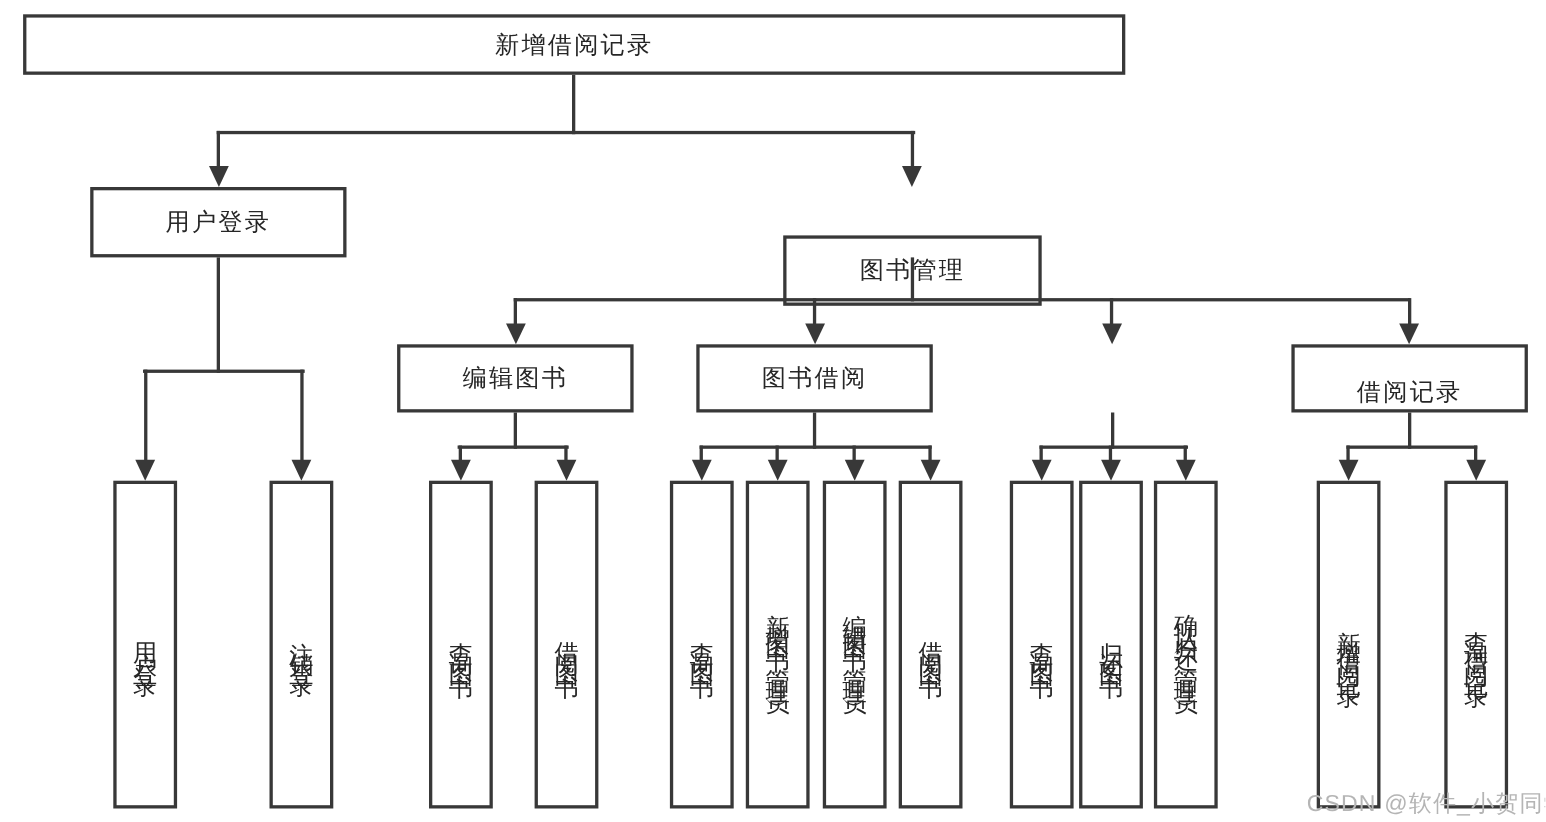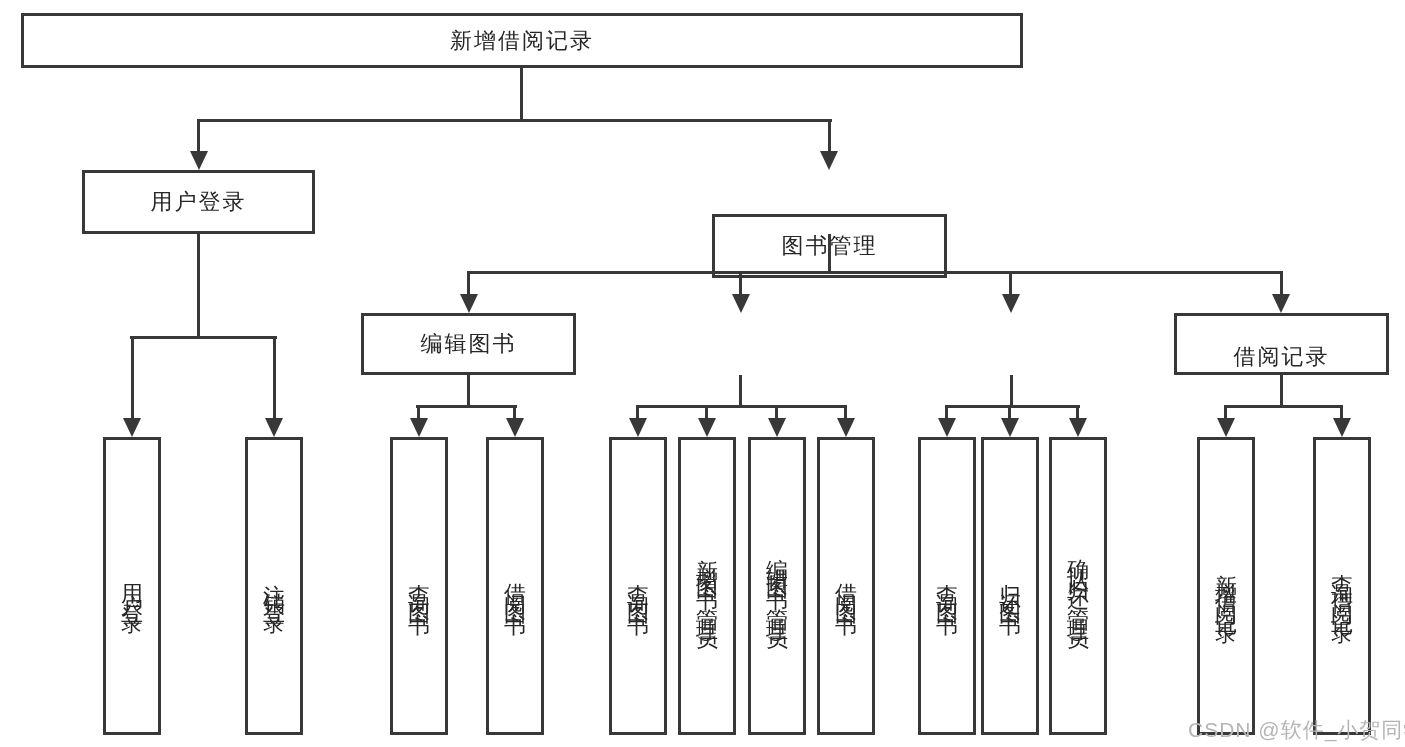--- a/index.html
+++ b/index.html
@@ -64,20 +64,23 @@
   <div class="arr" style="left:460px;top:294px;"></div>
   <div class="vline" style="left:739px;top:271px;height:25px;"></div>
   <div class="arr" style="left:732px;top:294px;"></div>
   <div class="vline" style="left:1009px;top:271px;height:25px;"></div>
   <div class="arr" style="left:1002px;top:294px;"></div>
   <div class="vline" style="left:1280px;top:271px;height:25px;"></div>
   <div class="arr" style="left:1272px;top:294px;"></div>
 
   <div class="box" style="left:361px;top:313px;width:215px;height:62px;">
     <span>编辑图书</span>
+  </div>
+  <div class="box" style="left:633px;top:313px;width:215px;height:62px;">
+    <span>图书借阅</span>
   </div>
   <div class="box" style="left:1174px;top:313px;width:215px;height:62px;align-items:flex-end;">
     <span>借阅记录</span>
   </div>
 
   <div class="vline" style="left:467px;top:375px;height:33px;"></div>
   <div class="hline" style="left:416px;top:405px;width:101px;"></div>
   <div class="vline" style="left:417px;top:405px;height:15px;"></div>
   <div class="arr" style="left:410px;top:418px;"></div>
   <div class="vline" style="left:513px;top:405px;height:15px;"></div>

